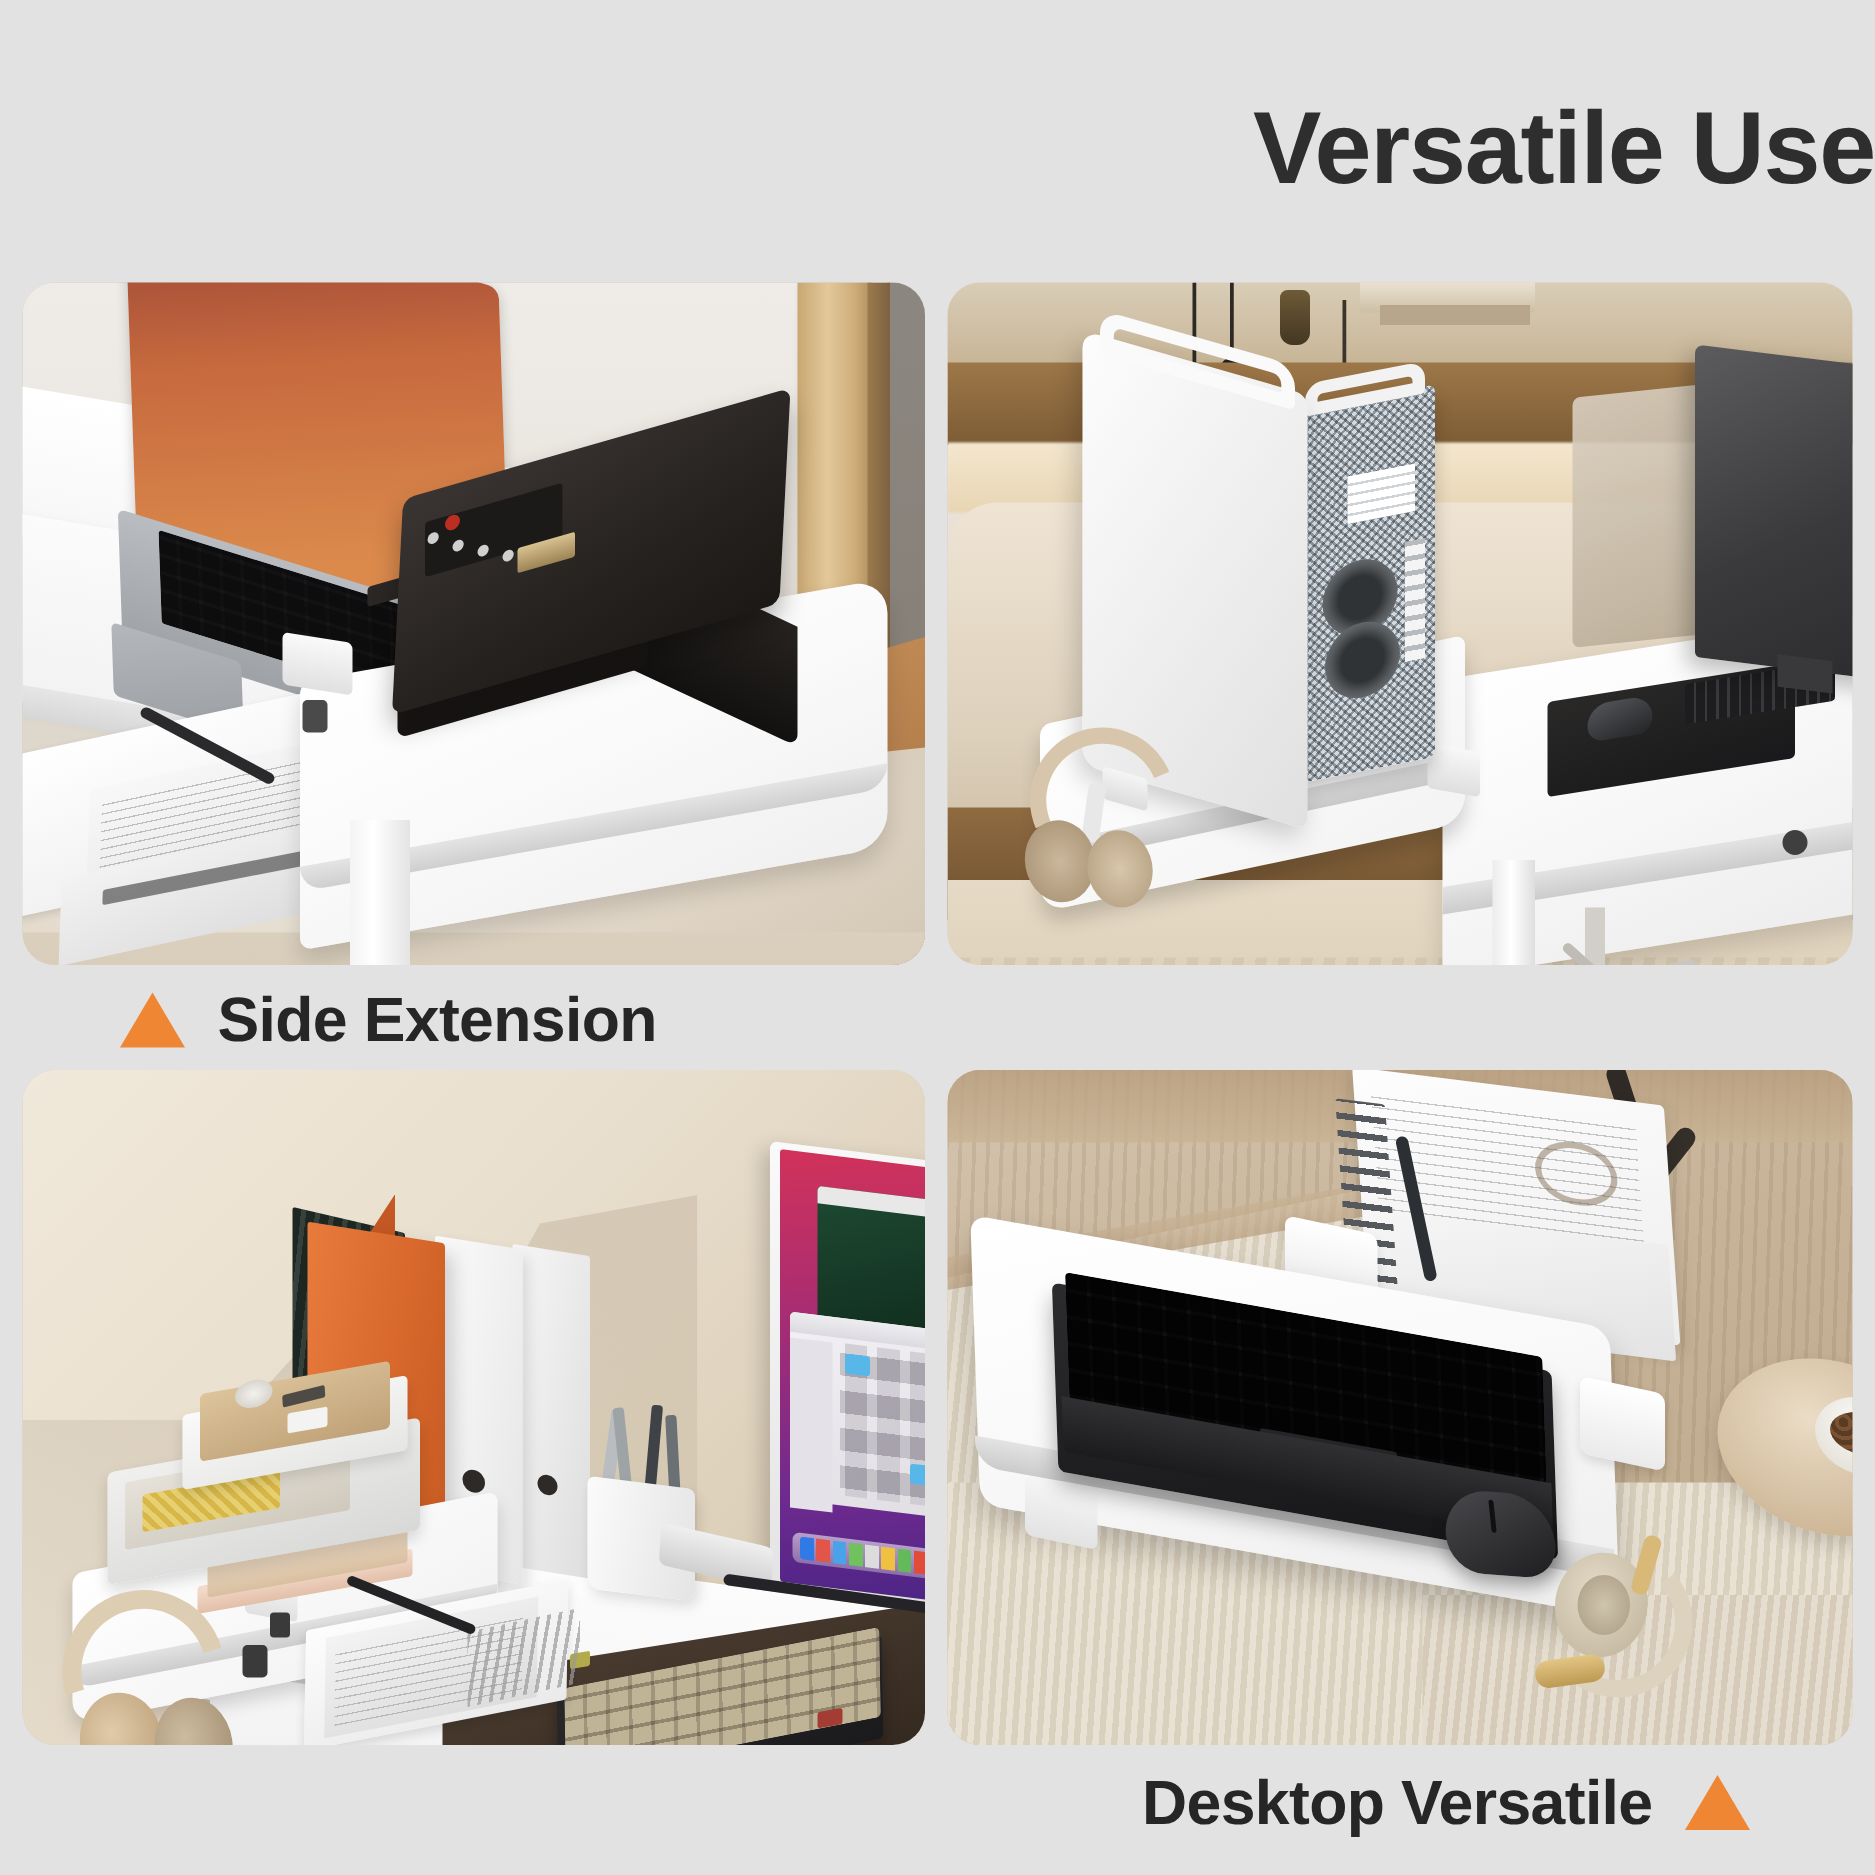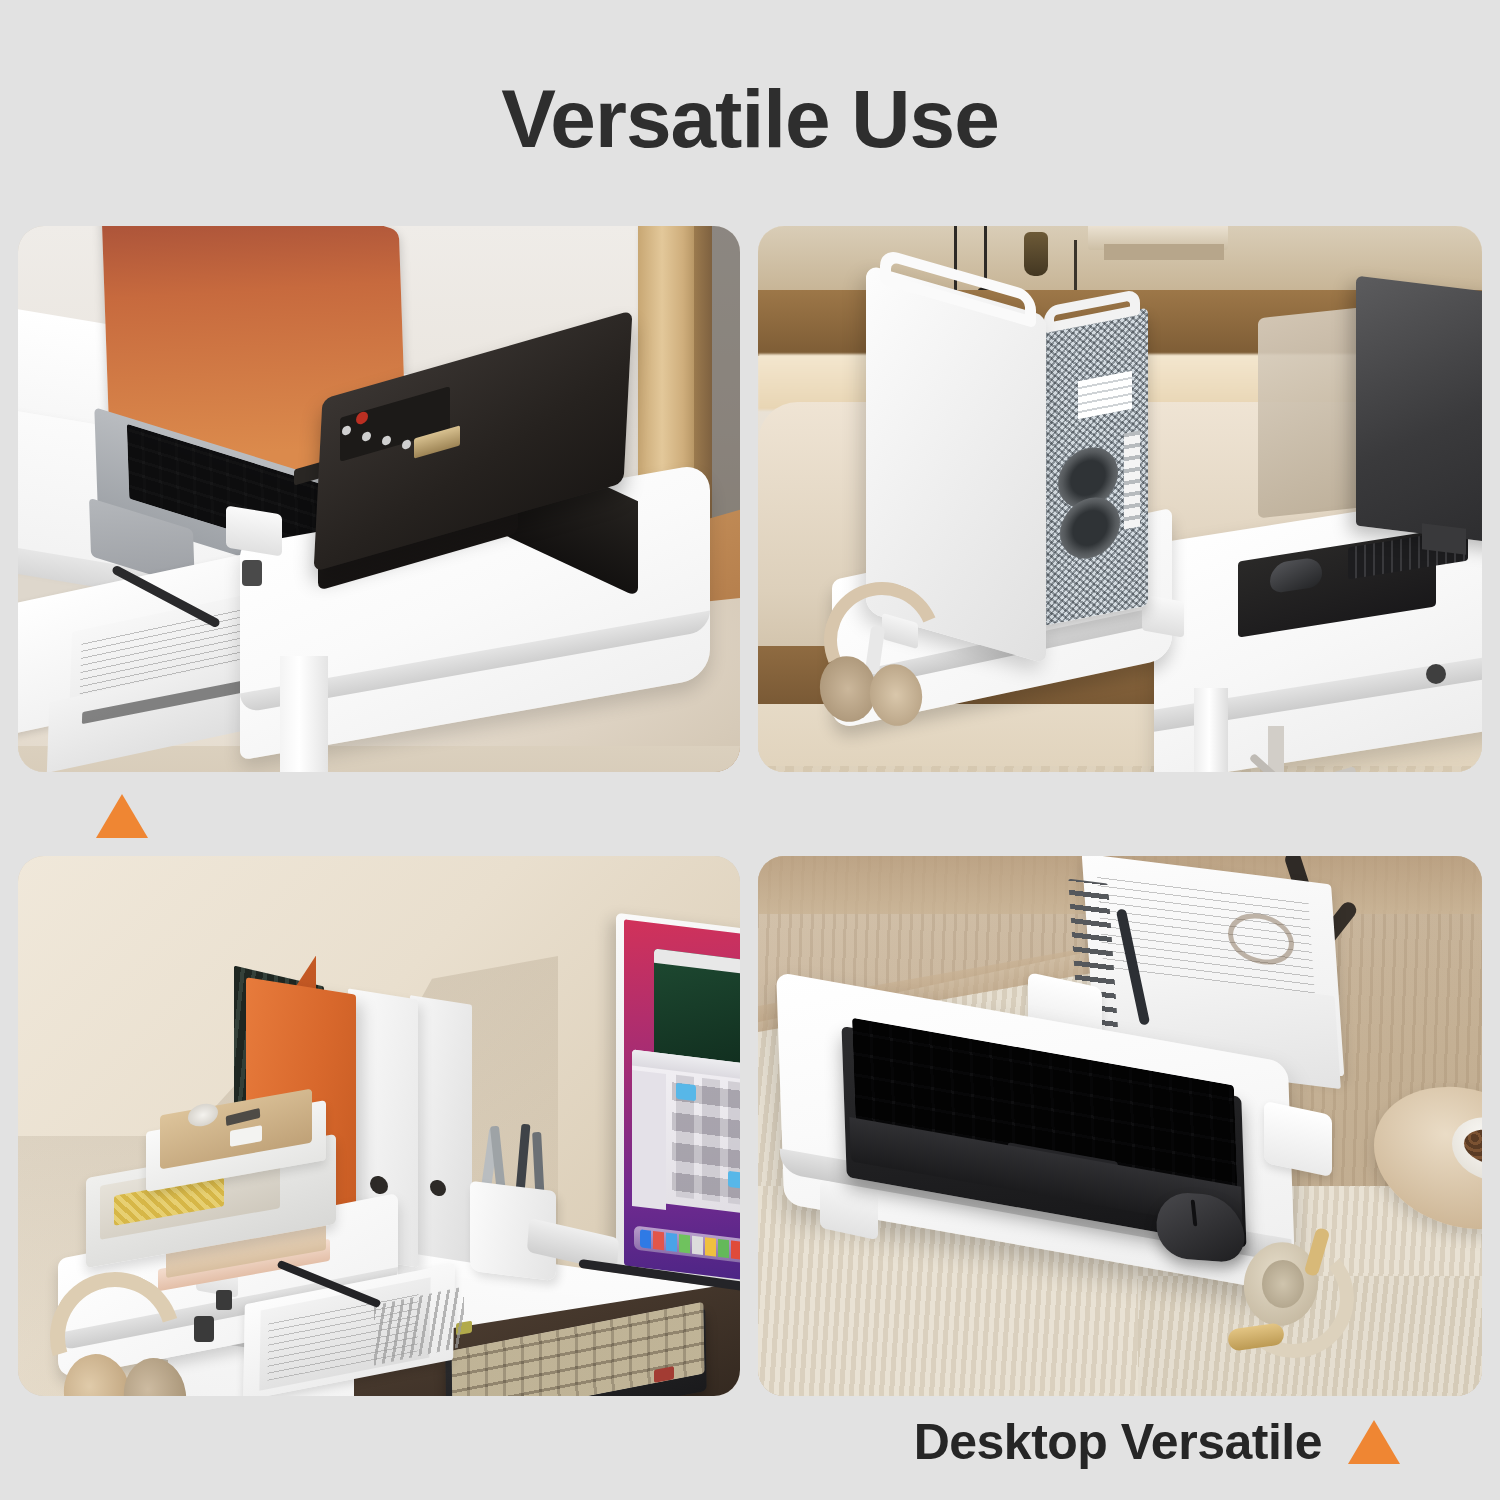--- a/index.html
+++ b/index.html
@@ -7,21 +7,21 @@
   body {
     background:#e2e2e2;
     font-family:"Liberation Sans", sans-serif;
     overflow:hidden;
     position:relative;
   }
 
   
   .page-title{
     position:absolute; top:72px; left:0; width:1500px;
-    text-align:center;
+    text-align:right;
     font-size:82px;
     font-weight:bold;
     letter-spacing:-1px;
     color:#2e2e2e;
   }
 
   
   .panel{
     position:absolute;
     overflow:hidden;
@@ -776,18 +776,19 @@
     <div class="o hp-band"></div>
     <div class="o hp-cup"></div>
     <div class="o hp-cup-in"></div>
     <div class="o hp-gold"></div>
     <div class="o hp-gold2"></div>
   </div>
 </div>
 
 <div class="caption side">
   <div class="tri"></div>
+  <div class="caption-text">Side Extension</div>
 </div>
 
 <div class="caption desktop">
   <div class="caption-text">Desktop Versatile</div>
   <div class="tri"></div>
 </div>
 
 </body></html>

